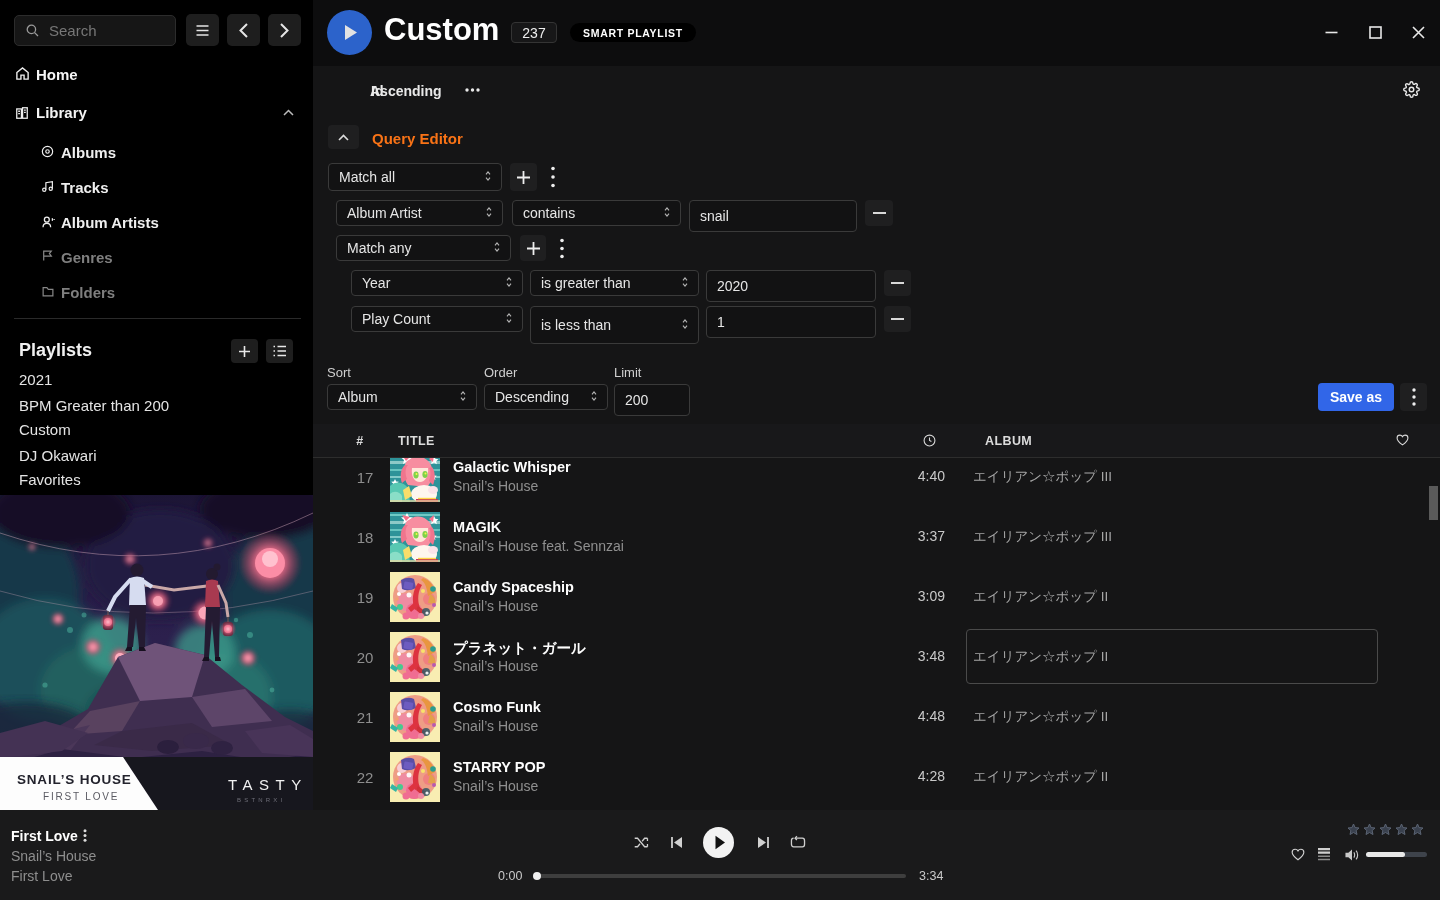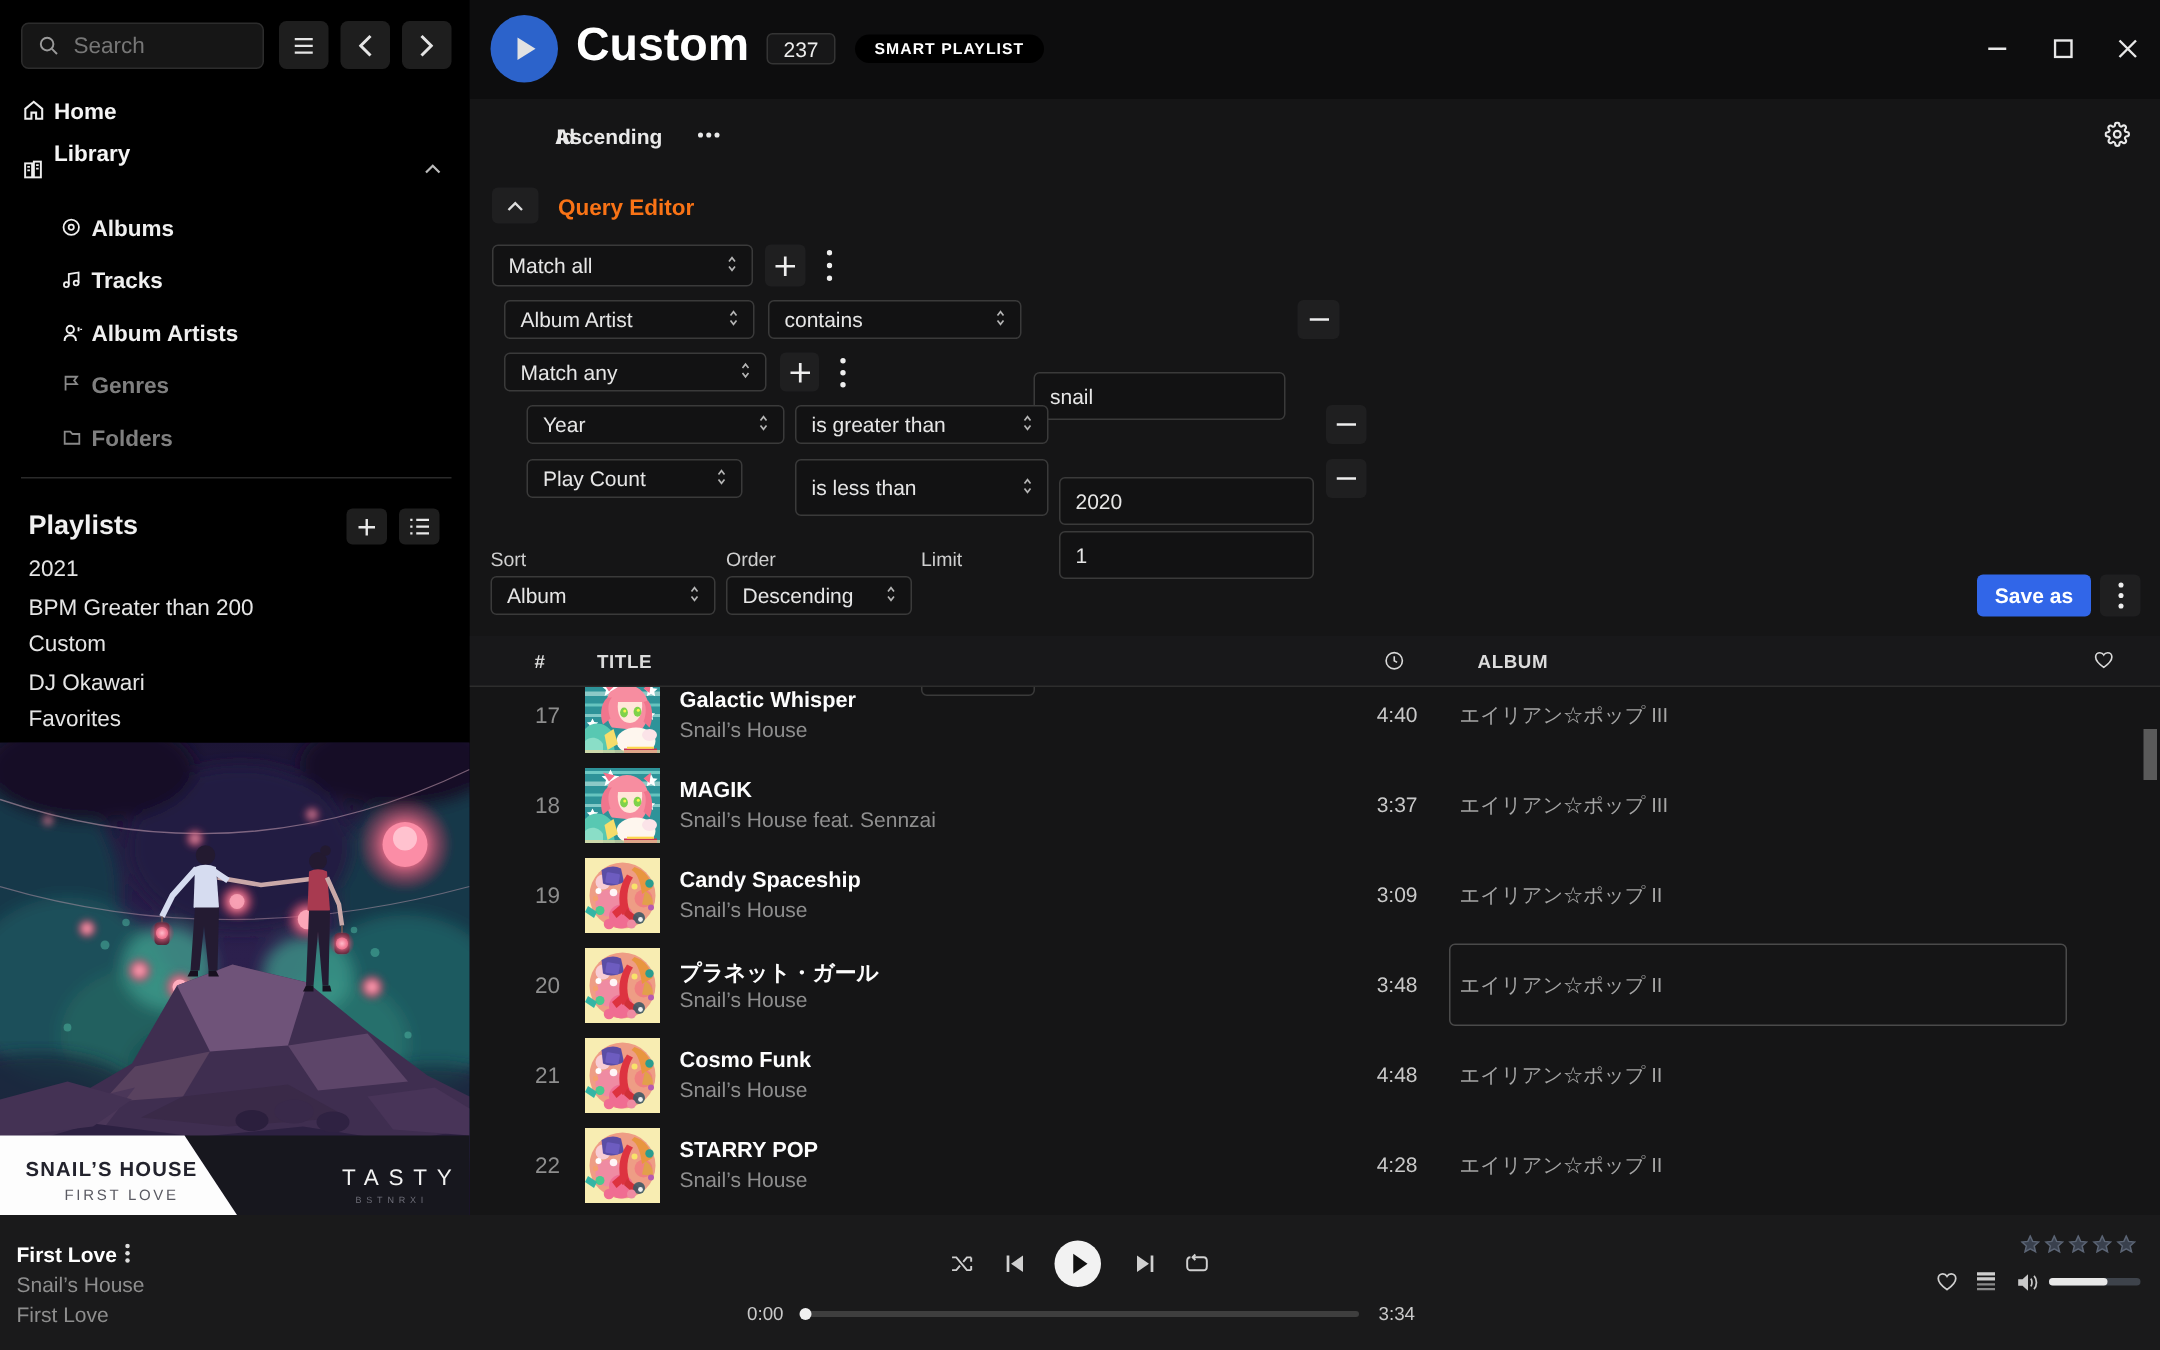--- a/index.html
+++ b/index.html
@@ -24,21 +24,21 @@
 #playcircle { left:14px; top:10px; width:45px; height:45px; border-radius:50%; background:#2c63cb; }
 #title { left:71px; top:12px; color:#fff; font-size:31px; font-weight:bold; }
 #countbadge { left:198px; top:22px; width:46px; height:21px; background:#171718; border:1px solid #343434; border-radius:4px; color:#eee; font-size:14px; display:flex; align-items:center; justify-content:center; }
 #smartpill { left:257px; top:23px; height:19px; padding:0 13px; background:#000; border-radius:10px; color:#fff; font-size:10.5px; font-weight:bold; letter-spacing:0.7px; display:flex; align-items:center; }
 .tbtxt { color:#e9e9e9; font-size:14px; font-weight:bold; }
 
 
 .qbtn { background:#1f1f20; border-radius:4px; display:flex; align-items:center; justify-content:center; }
 .sel { background:#121213; border:1px solid #3a3a3a; border-radius:4px; color:#e6e6e6; font-size:14px; display:flex; align-items:center; padding:0 10px; }
 .sel .chev { margin-left:auto; }
-.inp { background:#121213; border:1px solid #3a3a3a; border-radius:4px; color:#e6e6e6; font-size:14px; display:flex; align-items:center; padding:15px 10px;margin-top:48px; }
+.inp { background:#121213; border:1px solid #3a3a3a; border-radius:4px; color:#e6e6e6; font-size:14px; display:flex; align-items:center; padding:15px 10px; }
 .lbl { color:#cfcfcf; font-size:13px; }
 #saveas { left:1005px; top:383px; width:76px; height:28px; background:#3166e8; border-radius:4px; color:#fff; font-size:14px; font-weight:bold; display:flex; align-items:center; justify-content:center; }
 
 
 #thead { left:0; top:424px; width:1127px; height:34px; border-bottom:1px solid #2d2d2d; background:#18181a; color:#d8d8d8; }
 .thtxt { font-size:12.5px; font-weight:bold; letter-spacing:0.4px; color:#dcdcdc; }
 .row { position:absolute; left:0; width:1127px; height:60px;padding-left:32px; }
 .rnum { position:absolute; left:37px; width:30px; text-align:center; top:22px; color:#8e8e8e; font-size:15px; }
 .thumb { position:absolute; left:77px; top:5px; width:50px; height:50px; }
 .rtitle { position:absolute; left:140px; top:12px; color:#fdfdfd; font-size:14.5px; font-weight:bold; }
@@ -139,21 +139,21 @@
     <div class="abs sel" style="left:217px; top:270px; width:169px; height:26px;">is greater than<span class="chev"><svg width="6" height="12" viewBox="0 0 6 12">
             <path d="M1 4.4 L3 1.8 L5 4.4 M1 7.6 L3 10.2 L5 7.6" stroke="#b5b5b5" stroke-width="1.1" fill="none"></path>
           </svg></span></div>
     <div class="abs inp" style="left:393px; top:270px; width:170px; height:26px;">2020</div>
     <div class="abs qbtn" style="left:571px; top:270px; width:27px; height:26px;">
         <svg width="13" height="2" viewBox="0 0 13 2">
           <path d="M0 1 H13" stroke="#eee" stroke-width="1.8"></path>
         </svg>
       </div>
 
-    <div class="abs sel" style="left:38px; top:306px; width:144px; height:26px;text-align:center;">Play Count<span class="chev"><svg width="6" height="12" viewBox="0 0 6 12">
+    <div class="abs sel" style="left:38px; top:306px; width:172px; height:26px;text-align:center;">Play Count<span class="chev"><svg width="6" height="12" viewBox="0 0 6 12">
             <path d="M1 4.4 L3 1.8 L5 4.4 M1 7.6 L3 10.2 L5 7.6" stroke="#b5b5b5" stroke-width="1.1" fill="none"></path>
           </svg></span></div>
     <div class="abs sel" style="left:217px; top:306px; width:169px; height:38px;">is less than<span class="chev"><svg width="6" height="12" viewBox="0 0 6 12">
             <path d="M1 4.4 L3 1.8 L5 4.4 M1 7.6 L3 10.2 L5 7.6" stroke="#b5b5b5" stroke-width="1.1" fill="none"></path>
           </svg></span></div>
     <div class="abs inp" style="left:393px; top:306px; width:170px; height:26px;">1</div>
     <div class="abs qbtn" style="left:571px; top:306px; width:27px; height:26px;">
         <svg width="13" height="2" viewBox="0 0 13 2">
           <path d="M0 1 H13" stroke="#eee" stroke-width="1.8"></path>
         </svg>
@@ -282,21 +282,21 @@
 
     <svg class="abs" style="left:15px; top:66px;" width="15" height="15" viewBox="0 0 24 24" fill="none" stroke="#eee" stroke-width="2.2">
         <path d="M3 10.5 L12 3 L21 10.5 V21 H14.5 V14.5 H9.5 V21 H3 Z"></path>
       </svg>
     <div class="abs navtxt" style="left:36px; top:66px;">Home</div>
     <svg class="abs" style="left:15px; top:106px;" width="14" height="14" viewBox="0 0 24 24" fill="none" stroke="#eee" stroke-width="2.2">
         <rect x="3" y="5" width="8" height="16"></rect>
         <rect x="13" y="3" width="8" height="18"></rect>
         <path d="M5.5 9 H8.5 M5.5 13 H8.5 M15.5 7 H18.5 M15.5 11 H18.5"></path>
       </svg>
-    <div class="abs navtxt" style="left:36px; top:94px;">Library</div>
+    <div class="abs navtxt" style="left:36px; top:104px;">Library</div>
     <svg class="abs" style="left:283px; top:109px;" width="11" height="7" viewBox="0 0 11 7">
         <path d="M1 6 L5.5 1.5 L10 6" stroke="#bbb" stroke-width="1.5" fill="none"></path>
       </svg>
 
     <svg class="abs" style="left:41px; top:145px;" width="13" height="13" viewBox="0 0 24 24" fill="none" stroke="#eee" stroke-width="2.2">
         <circle cx="12" cy="12" r="9.5"></circle>
         <circle cx="12" cy="12" r="3.2"></circle>
       </svg>
     <div class="abs navsub" style="left:61px; top:144px;">Albums</div>
     <svg class="abs" style="left:41px; top:180px;" width="13" height="13" viewBox="0 0 24 24" fill="none" stroke="#eee" stroke-width="2.2">

